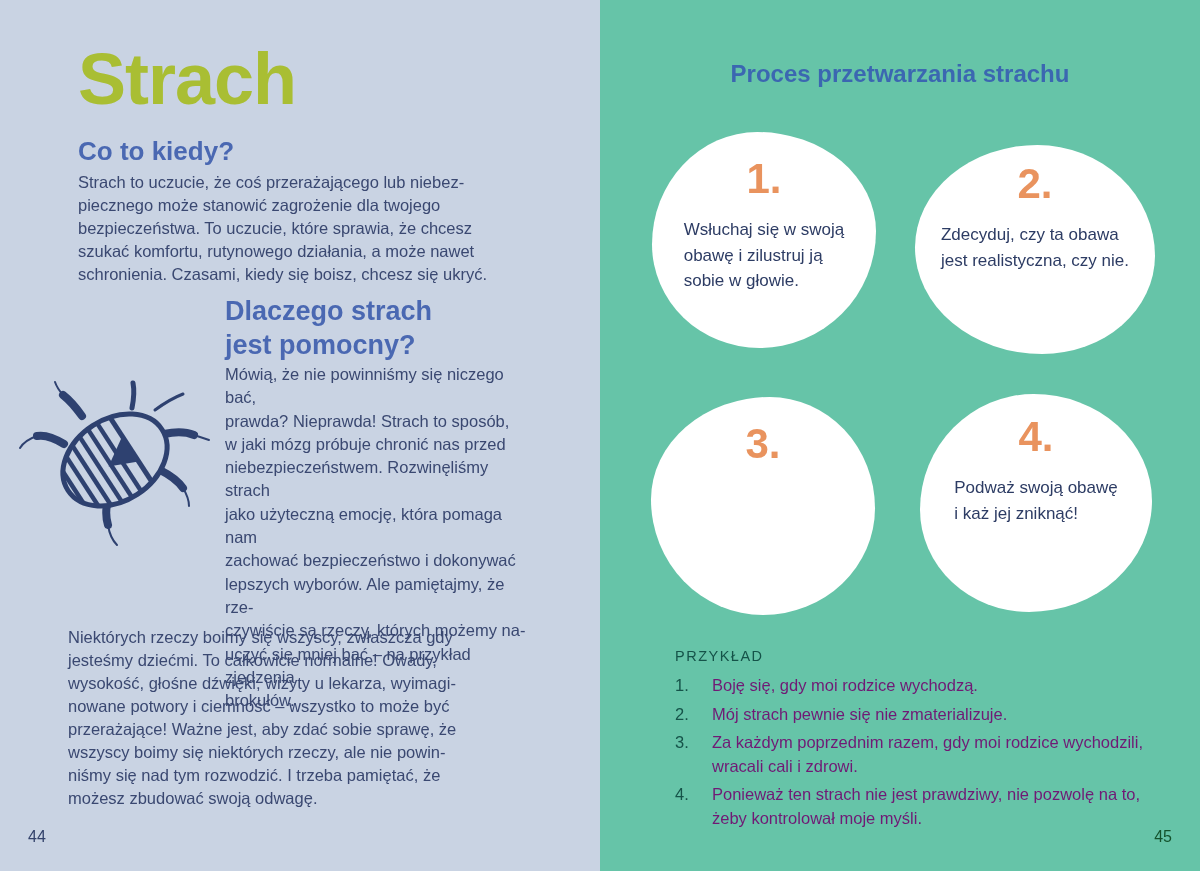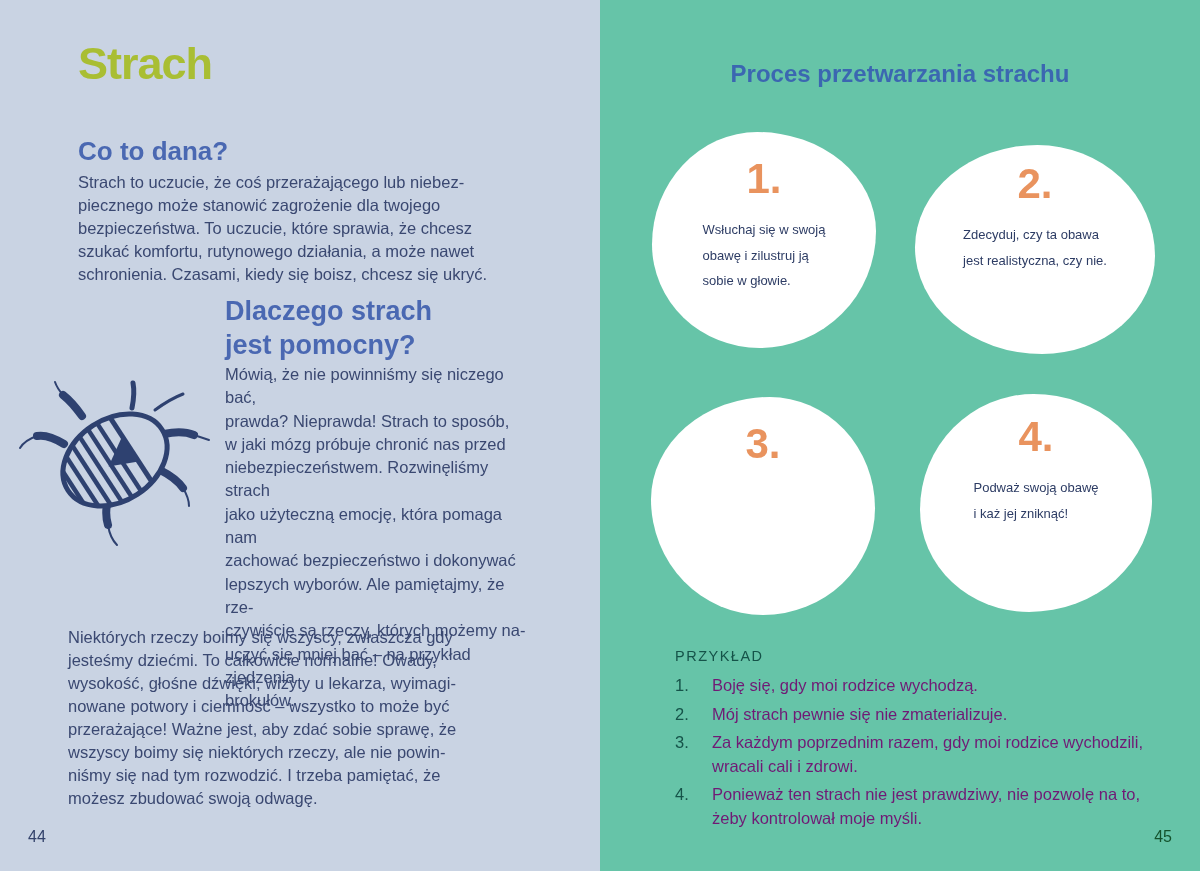--- a/index.html
+++ b/index.html
@@ -9,21 +9,21 @@
   .spread { display: flex; width: 1200px; height: 871px; overflow: hidden; }
 
   
   .page-left {
     position: relative;
     width: 600px; height: 871px;
     background: #c9d3e3;
   }
   .main-title {
     position: absolute; left: 78px; top: 38px;
-    font-size: 45px; font-weight: 700; letter-spacing: -1px;
+    font-size: 72px; font-weight: 700; letter-spacing: -1px;
     color: #a9be33;
   }
   .h-left {
     font-weight: 700; color: #4a68b2;
   }
   .h1-left { position: absolute; left: 78px; top: 136px; font-size: 26px; }
   .h2-left { position: absolute; left: 225px; top: 294px; font-size: 27px; line-height: 34px; white-space: pre-line; }
   .h3-left { position: absolute; left: 78px; top: 591px; font-size: 26px; }
   .body-text {
     color: #3a4871; font-size: 16.5px; line-height: 23px;
@@ -59,21 +59,21 @@
   .blob-3 { left: 51px;  top: 397px; width: 224px; height: 218px; border-radius: 53% 47% 50% 50% / 47% 51% 49% 53%; }
   .blob-4 { left: 320px; top: 394px; width: 232px; height: 218px; border-radius: 49% 51% 53% 47% / 53% 49% 51% 47%; }
   .blob-number {
     margin-top: 26px;
     font-size: 42px; font-weight: 700; color: #e9935e; line-height: 1;
   }
   .blob-2 .blob-number { margin-top: 18px; }
   .blob-4 .blob-number { margin-top: 22px; }
   .blob-text {
     margin-top: 17px;
-    font-size: 13px; line-height: 25.5px; color: #2d3c64;
+    font-size: 17px; line-height: 25.5px; color: #2d3c64;
     white-space: pre-line; width: fit-content;
   }
   .example-label {
     position: absolute; left: 75px; top: 648px;
     font-size: 14.5px; letter-spacing: 1.5px; color: #155349;
   }
   .example-list { position: absolute; left: 75px; top: 674px; width: 500px; }
   .ex-item { display: flex; margin-bottom: 5px; }
   .ex-num {
     flex: 0 0 37px;
@@ -89,21 +89,21 @@
   }
 </style>
 </head>
 <body>
 
 <div class="spread">
 
   <div class="page-left">
     <div class="main-title">Strach</div>
 
-    <div class="h-left h1-left">Co to dana?</div>
+    <div class="h-left h1-left">Co to kiedy?</div>
     <div class="body-text p1">Strach to uczucie, że coś przerażającego lub niebez-
 piecznego może stanowić zagrożenie dla twojego
 bezpieczeństwa. To uczucie, które sprawia, że chcesz
 szukać komfortu, rutynowego działania, a może nawet
 schronienia. Czasami, kiedy się boisz, chcesz się ukryć.</div>
 
     <div class="h-left h2-left">Dlaczego strach
 jest pomocny?</div>
     <div class="body-text p2">Mówią, że nie powinniśmy się niczego bać,
 prawda? Nieprawda! Strach to sposób,

